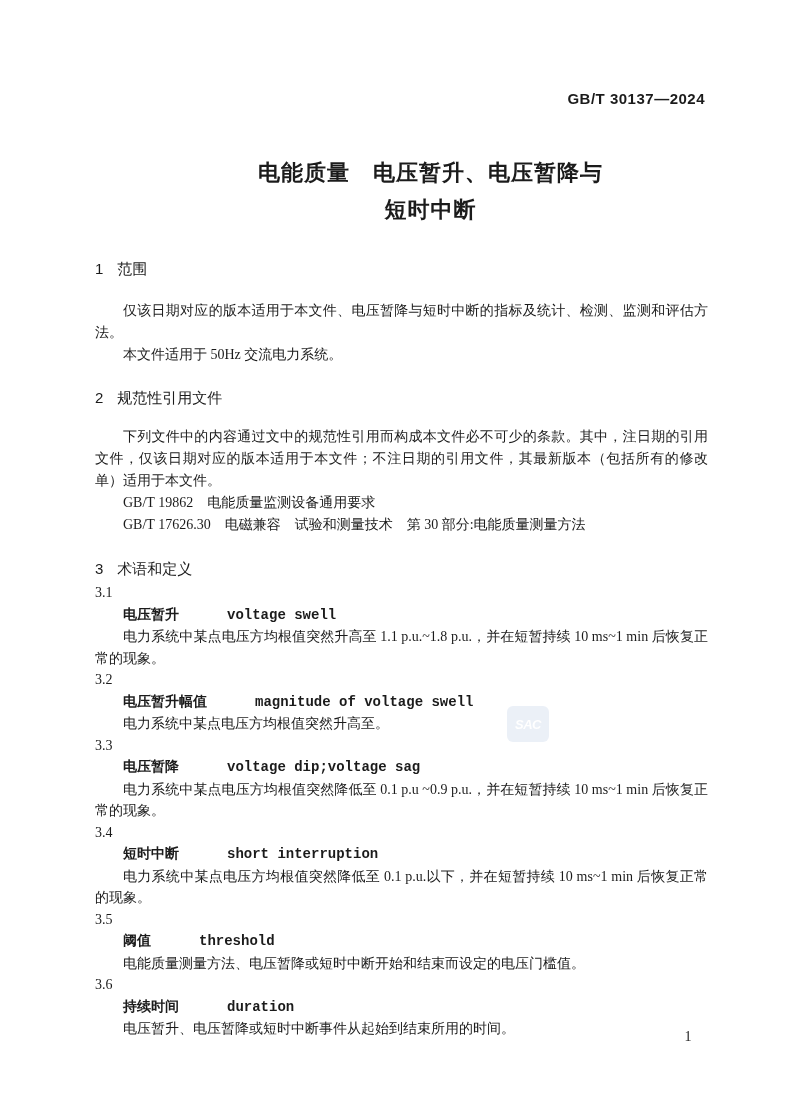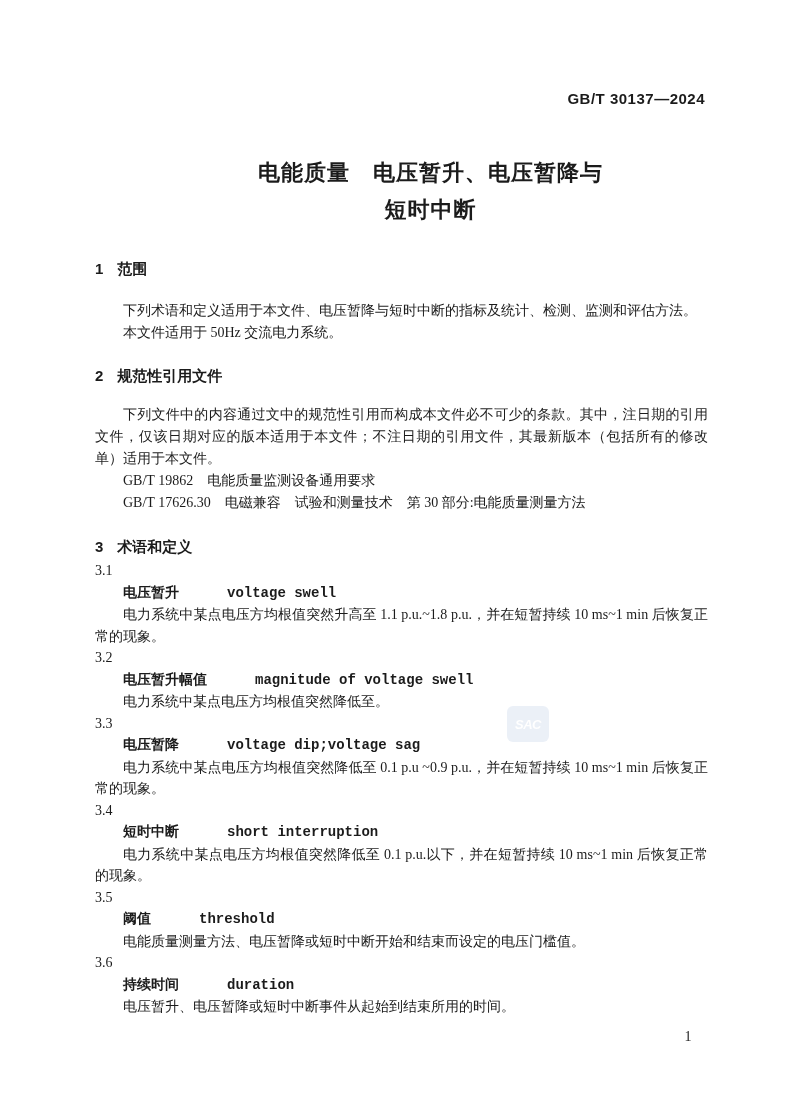--- a/index.html
+++ b/index.html
@@ -37,21 +37,21 @@
   }
   .content {
     position: absolute;
     left: 95px; top: 252px; width: 613px;
     font-size: 14px;
     line-height: 22px;
     text-align: justify;
   }
   .sec-heading {
     font-family: "Liberation Sans", "DejaVu Sans", sans-serif;
-    font-weight: bold;
+    font-weight: normal;
     font-size: 15px;
     line-height: 22px;
     text-align: left;
   }
   .sec-heading .sec-num { display: inline-block; margin-right: 14px; }
   .content p { margin: 0; text-indent: 2em; }
   .content p.ref-line { text-align: left; }
   .sp-s1 { margin-top: 6px; }
   .sp-p-s1 { margin-top: 20px !important; }
   .sp-s2 { margin-top: 21px; }
@@ -111,21 +111,21 @@
 
   <div class="watermark">
     <span>SAC</span>
   </div>
 
   <div class="content">
 
     <div class="sec-heading sp-s1">
       <span class="sec-num">1</span><span>范围</span>
     </div>
-    <p class="sp-p-s1">下列术语和定义适用于本文件、电压暂降与短时中断的指标及统计、检测、监测和评估方法。</p>
+    <p class="sp-p-s1">仅该日期对应的版本适用于本文件、电压暂降与短时中断的指标及统计、检测、监测和评估方法。</p>
     <p>本文件适用于 50Hz 交流电力系统。</p>
 
     <div class="sec-heading sp-s2">
       <span class="sec-num">2</span><span>规范性引用文件</span>
     </div>
     <p class="sp-p-s2">下列文件中的内容通过文中的规范性引用而构成本文件必不可少的条款。其中，注日期的引用文件，仅该日期对应的版本适用于本文件；不注日期的引用文件，其最新版本（包括所有的修改单）适用于本文件。</p>
     <p class="ref-line">GB/T 19862　电能质量监测设备通用要求</p>
     <p class="ref-line">GB/T 17626.30　电磁兼容　试验和测量技术　第 30 部分:电能质量测量方法</p>
 
     <div class="sec-heading sp-s3">
@@ -137,21 +137,21 @@
       <div class="term-num">3.1</div>
       <div class="term-name">
         <span>电压暂升</span><span class="term-en">voltage swell</span>
       </div>
       <p>电力系统中某点电压方均根值突然升高至 1.1 p.u.~1.8 p.u.，并在短暂持续 10 ms~1 min 后恢复正常的现象。</p>
 
       <div class="term-num">3.2</div>
       <div class="term-name">
         <span>电压暂升幅值</span><span class="term-en">magnitude of voltage swell</span>
       </div>
-      <p>电力系统中某点电压方均根值突然降低至。</p>
+      <p>电力系统中某点电压方均根值突然升高至。</p>
 
       <div class="term-num">3.3</div>
       <div class="term-name">
         <span>电压暂降</span><span class="term-en">voltage dip;voltage sag</span>
       </div>
       <p>电力系统中某点电压方均根值突然降低至 0.1 p.u ~0.9 p.u.，并在短暂持续 10 ms~1 min 后恢复正常的现象。</p>
 
       <div class="term-num">3.4</div>
       <div class="term-name">
         <span>短时中断</span><span class="term-en">short interruption</span>

